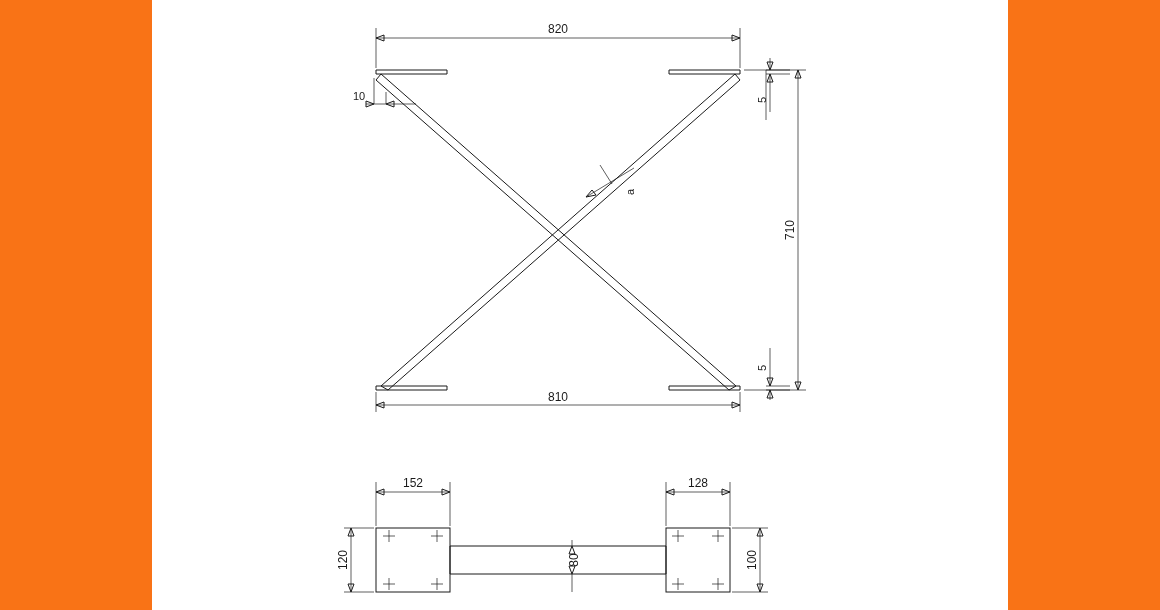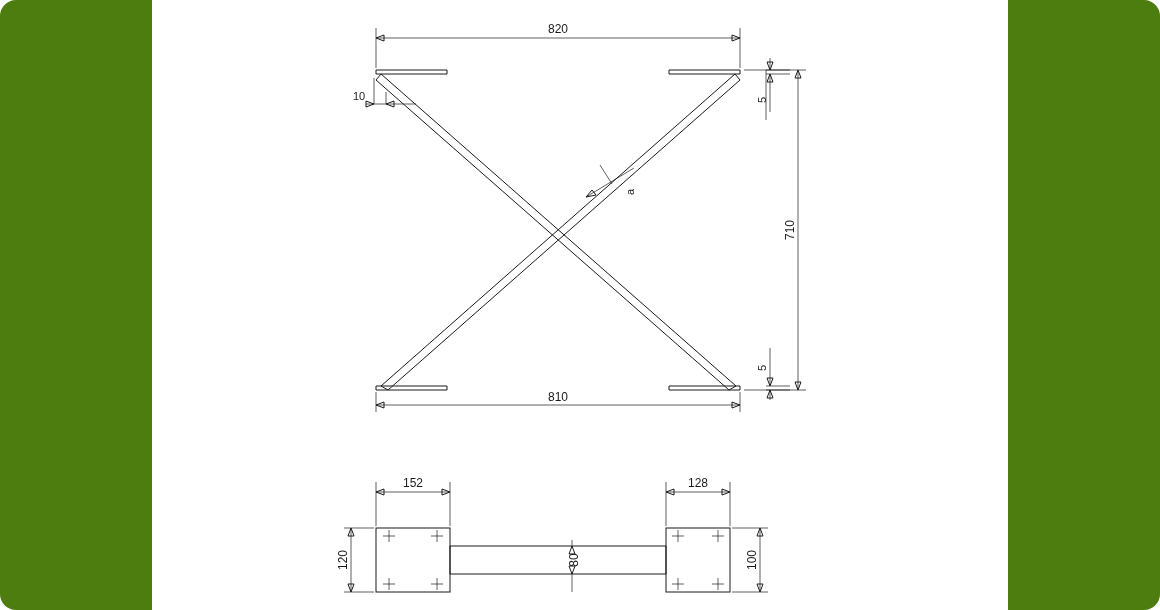--- a/index.html
+++ b/index.html
@@ -10,22 +10,21 @@
   body {
     width: 1160px;
     height: 610px;
     font-family: "Liberation Sans", sans-serif;
     overflow: hidden;
   }
   #stage {
     position: relative;
     width: 1160px;
     height: 610px;
-    background: #4d7c0f;
-    border-radius: 16px;
+    background: #f97316;
   }
   #sheet {
     position: absolute;
     left: 152px;
     top: 0;
     width: 856px;
     height: 610px;
     background: #ffffff;
   }
   svg.draw {

